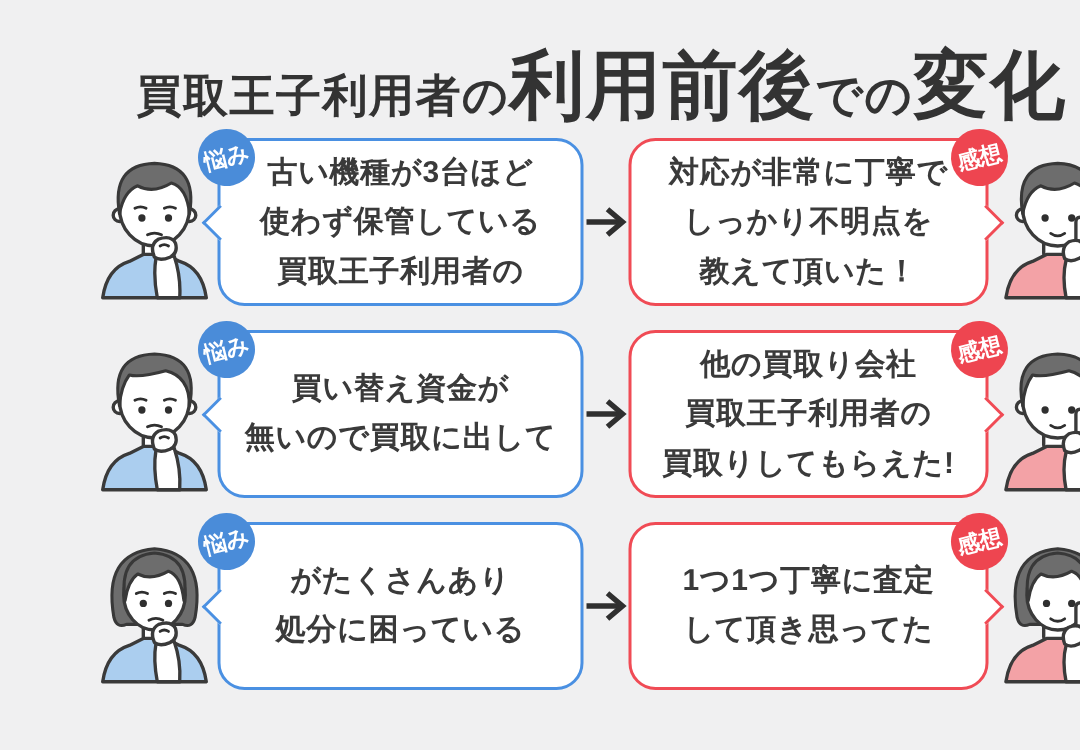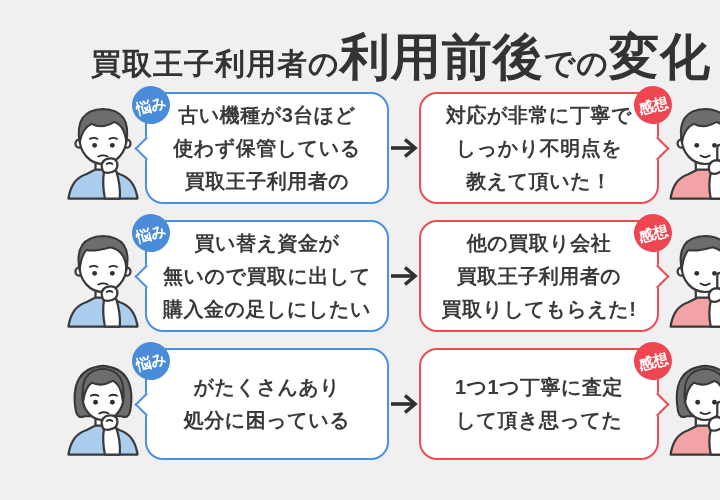--- a/index.html
+++ b/index.html
@@ -139,21 +139,20 @@
         <path class="skin" d="M45 75 Q41 66 48 62 Q57 59 60 65 Q62 72 56 75 Q49 78 45 75 Z"></path>
         <path class="fline" d="M49 67 Q52 65 55 67"></path>
       </svg>
     </div>
 
     <div class="bubble worry">
       <span class="badge worry-badge">悩み</span>
       <span class="tail"></span>
       <div>買い替え資金が</div>
       <div>無いので買取に出して</div>
-      <div>購入金の足しにしたい</div>
     </div>
 
     <div class="arrow-cell">
       <svg viewBox="0 0 30 24">
           <line x1="2" y1="12" x2="25" y2="12" stroke="#2f2f2f" stroke-width="3.6"></line>
           <path d="M16 3.5 L26 12 L16 20.5" fill="none" stroke="#2f2f2f" stroke-width="3.6" stroke-linejoin="miter"></path>
         </svg>
     </div>
 
     <div class="bubble impression">

